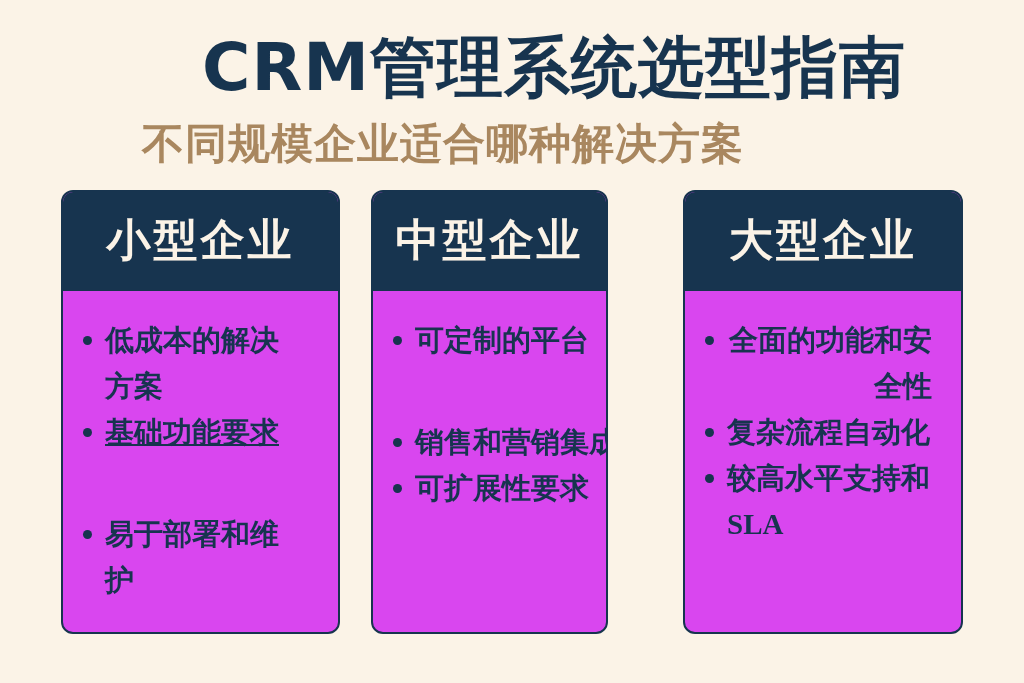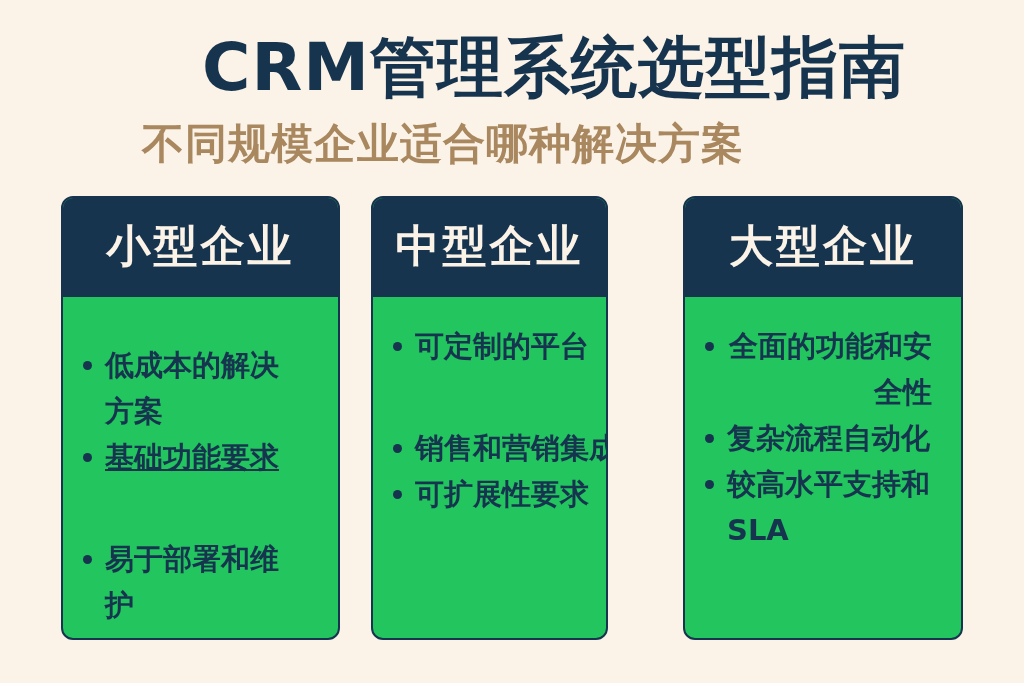--- a/index.html
+++ b/index.html
@@ -13,23 +13,23 @@
     position:absolute; left:0; width:1024px; top:26px;
     text-align:center; font-size:66px; font-weight:bold;
     color:#17344f; letter-spacing:1px; line-height:84px;padding-left:42px;
   }
   .subtitle {
     position:absolute; left:142px; top:116px;
     font-size:42px; font-weight:bold; color:#a9875f;
     letter-spacing:1px; line-height:56px;
   }
   .card {
-    position:absolute; top:196px; height:444px;
+    position:absolute; top:190px; height:444px;
     border:2px solid #17344f; border-radius:12px;
-    background:#22c55e; overflow:hidden; box-sizing:border-box;
+    background:#d946ef; overflow:hidden; box-sizing:border-box;
   }
   .card-head {
     height:97px; background:#17344f; color:#fbf3e7;
     display:flex; align-items:center; justify-content:center;
     font-size:44px; font-weight:bold; letter-spacing:3px;
     border-bottom:2px solid #17344f;
   }
   .card-body { padding:26px 14px 0 18px; }
   .item {
     position:relative; padding-left:24px;
@@ -44,21 +44,21 @@
 </style>
 </head>
 <body>
 
 <div class="title">CRM管理系统选型指南</div>
 <div class="subtitle">不同规模企业适合哪种解决方案</div>
 
 <div class="card" style="left:61px; width:279px;">
   <div class="card-head">小型企业</div>
   <div class="card-body">
-    <div class="item" style="width:200px;margin-top:19px;">
+    <div class="item" style="width:200px;">
       <span class="dot"></span>
       <span>低成本的解决方案</span>
     </div>
     <div class="item" style="width:200px;text-decoration:underline;">
       <span class="dot"></span>
       <span>基础功能要求</span>
     </div>
     <div class="item gap" style="width:200px;">
       <span class="dot"></span>
       <span>易于部署和维护</span>
@@ -88,18 +88,18 @@
   <div class="card-head">大型企业</div>
   <div class="card-body">
     <div class="item" style="width:205px;text-align:right;">
       <span class="dot"></span>
       <span>全面的功能和安全性</span>
     </div>
     <div class="item" style="width:205px;">
       <span class="dot"></span>
       <span>复杂流程自动化</span>
     </div>
-    <div class="item" style="width:205px;">
+    <div class="item" style="width:205px;font-family:Liberation Serif, serif;">
       <span class="dot"></span>
       <span>较高水平支持和SLA</span>
     </div>
   </div>
 </div>
 
 </body></html>

